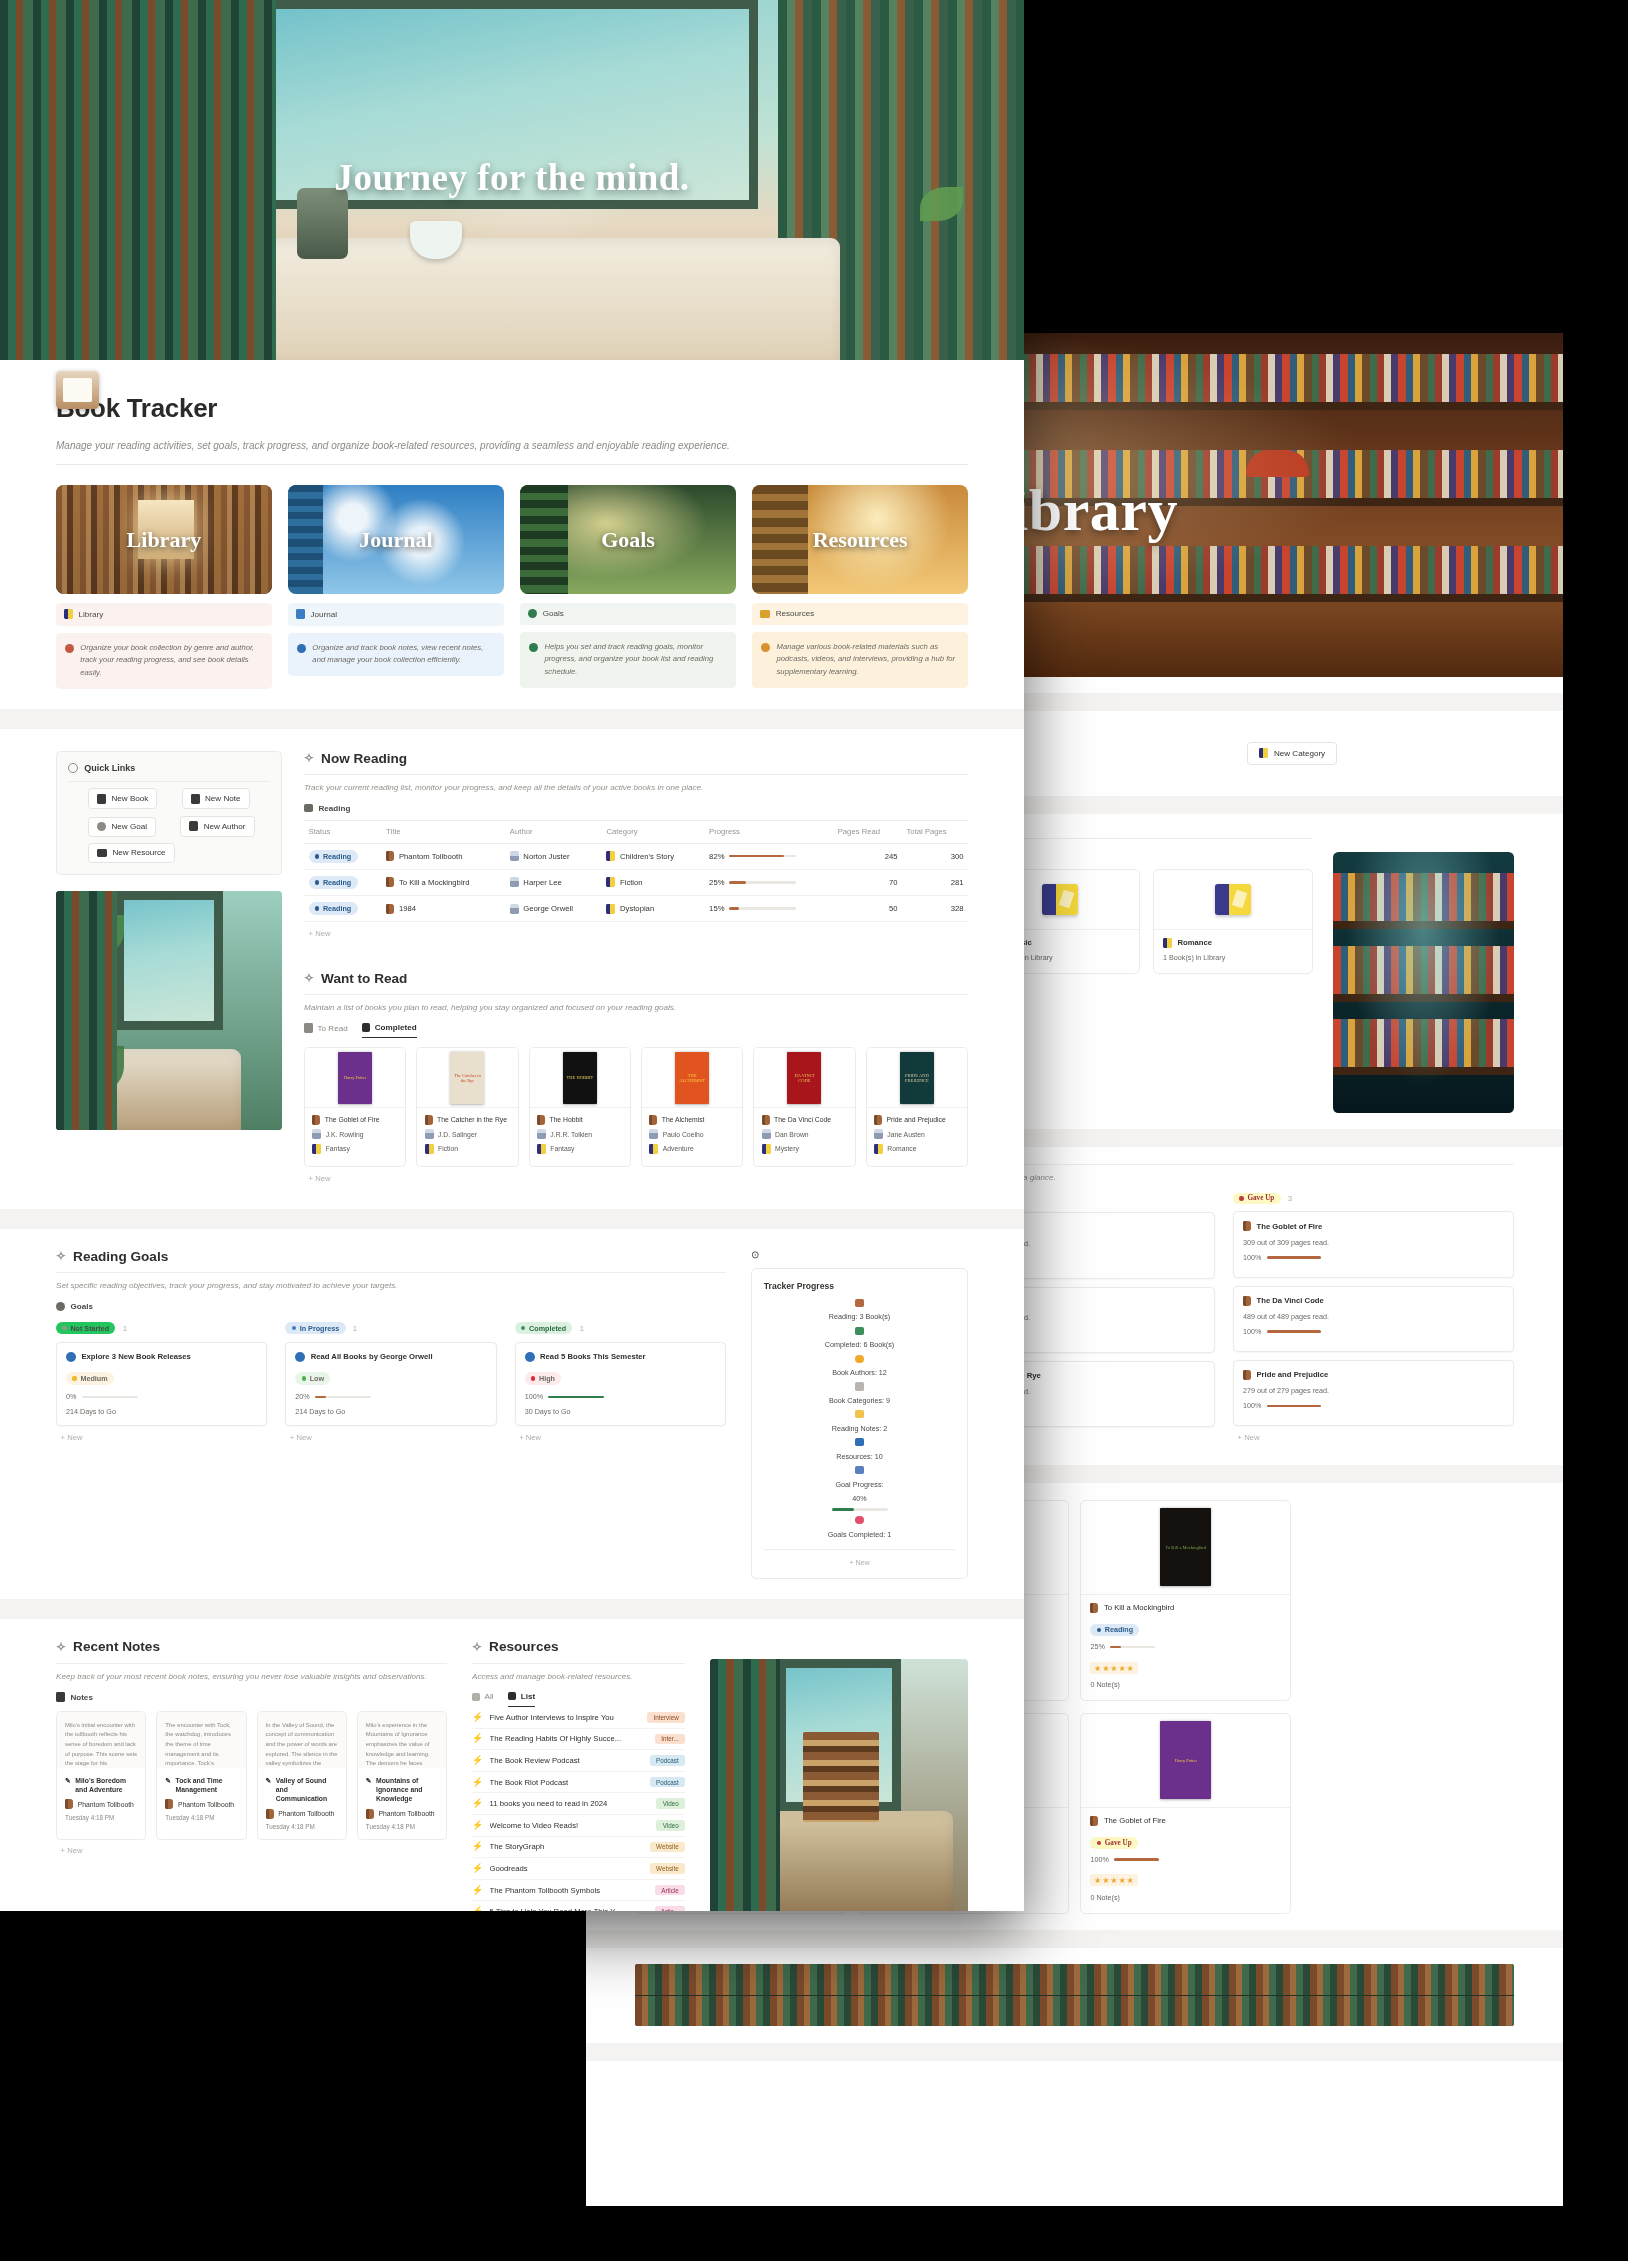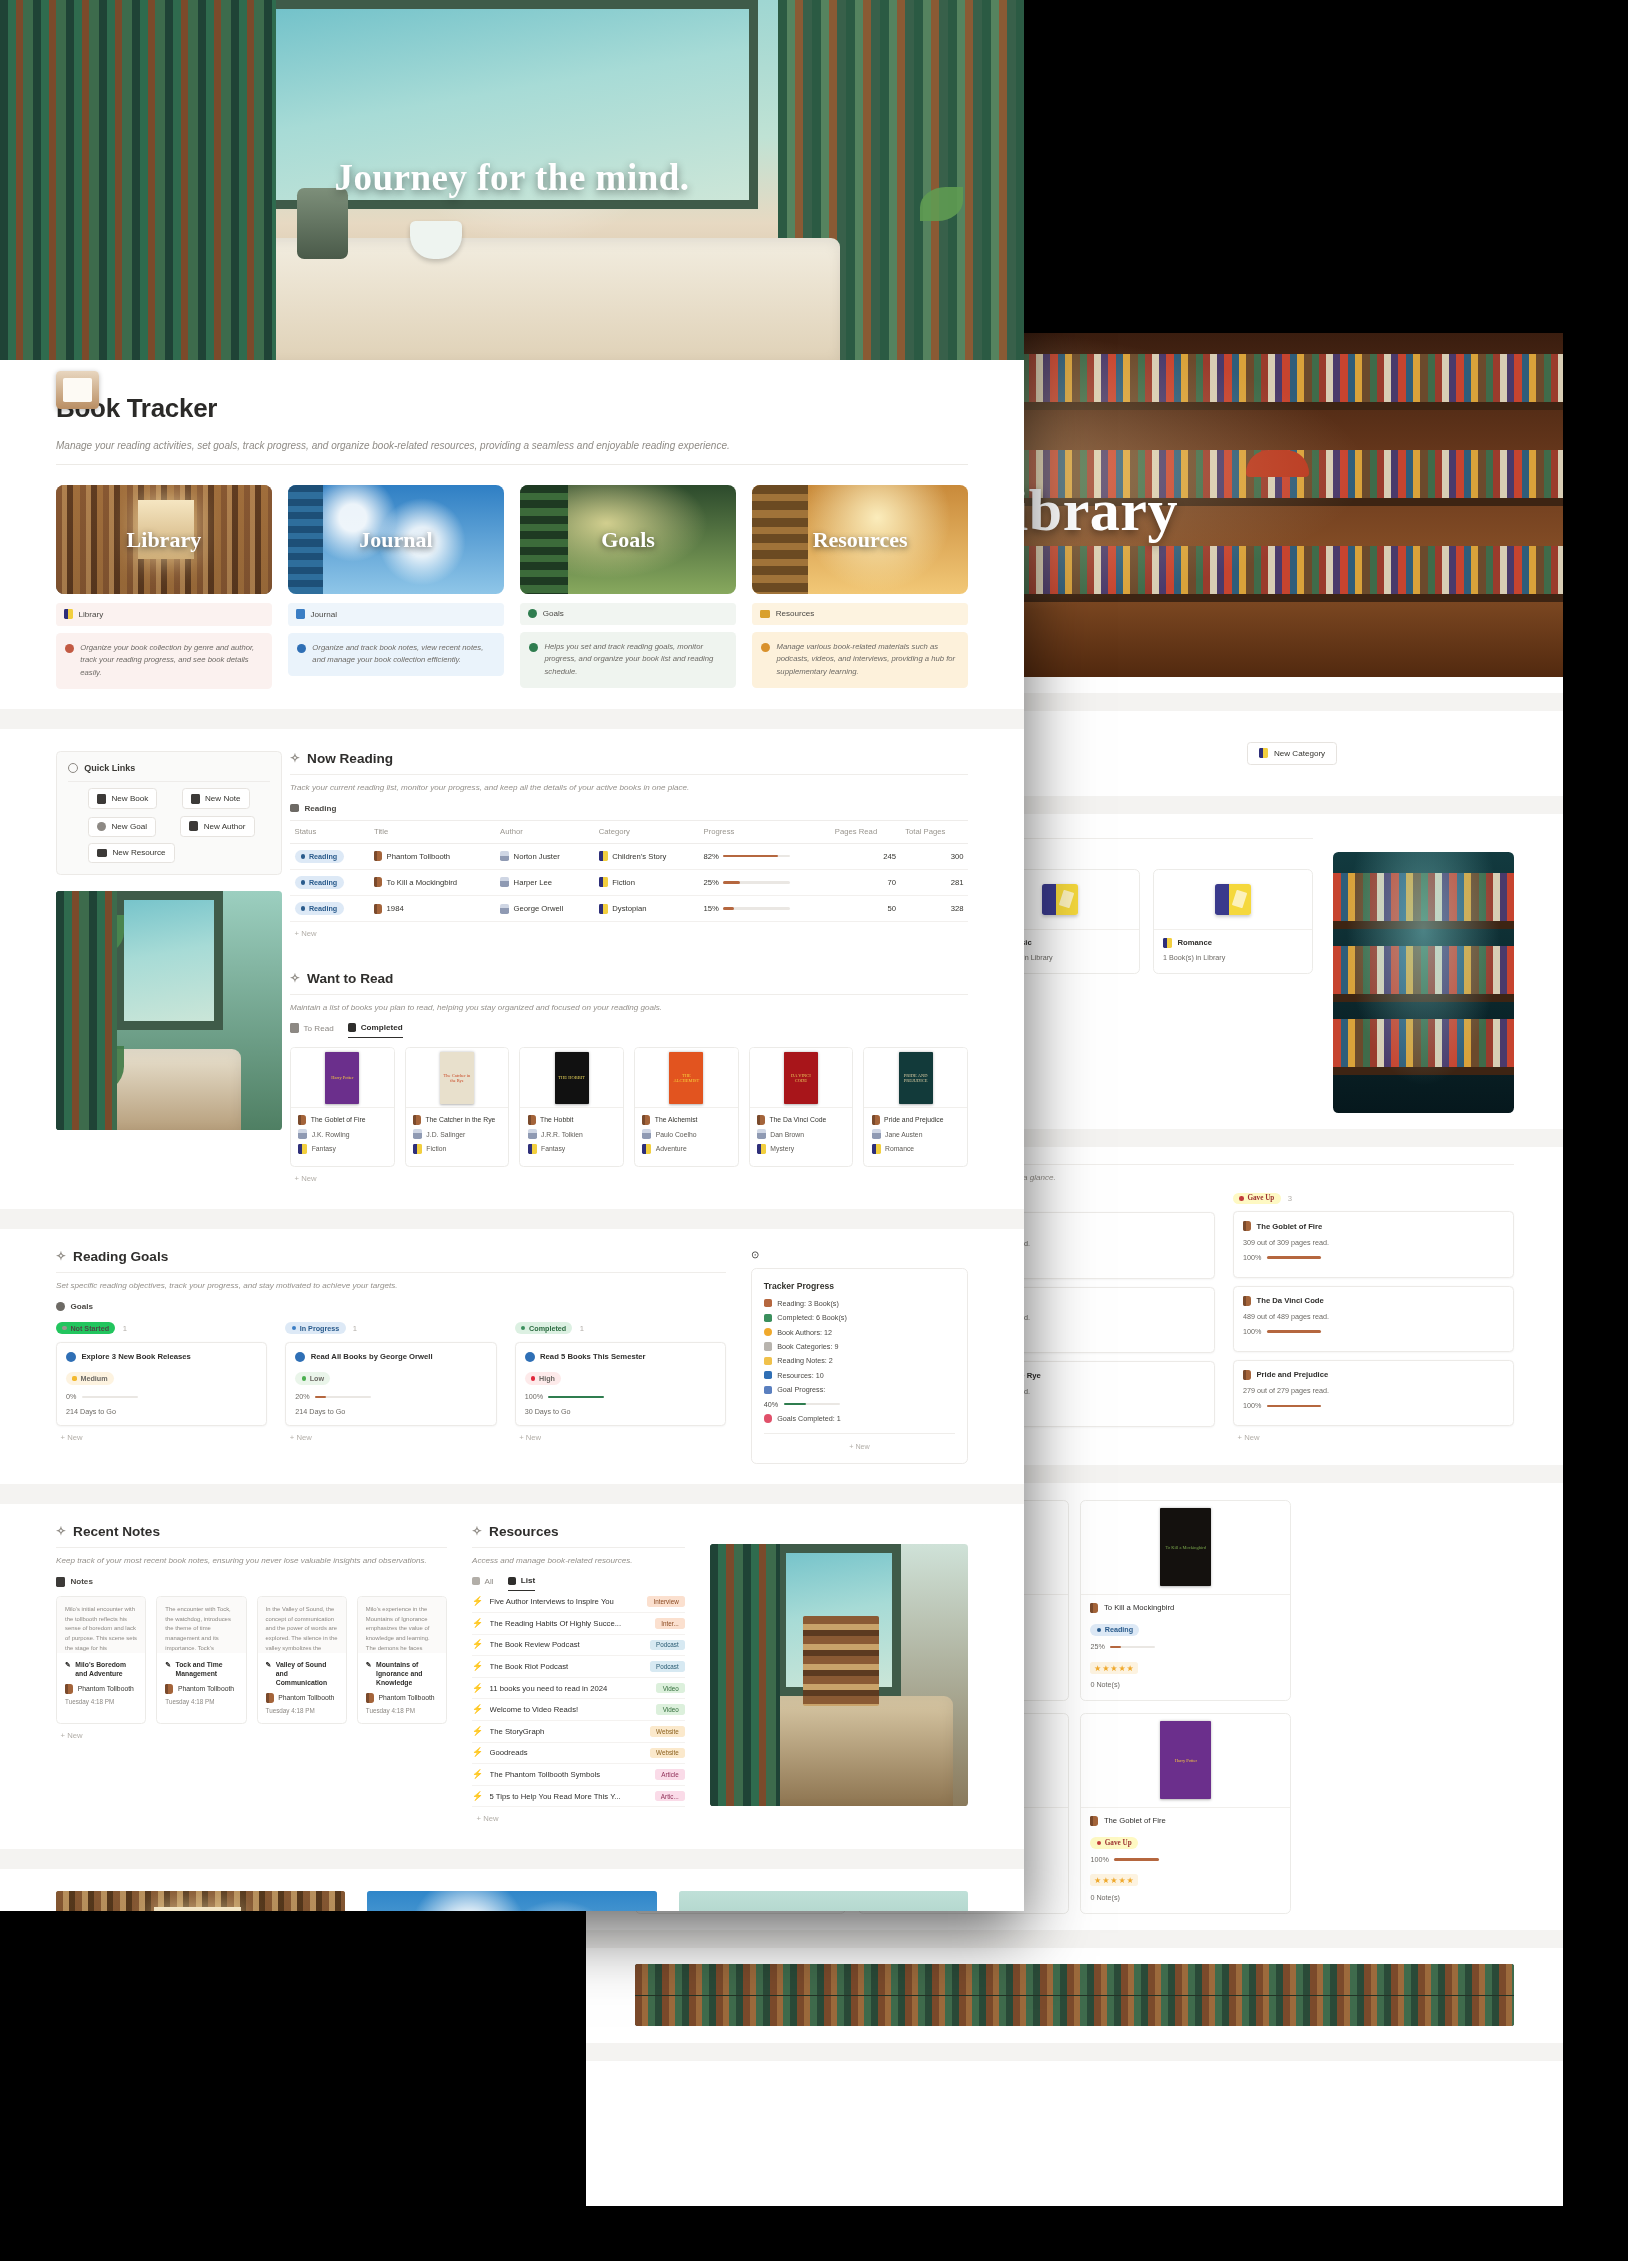--- a/index.html
+++ b/index.html
@@ -190,21 +190,21 @@
     color:#2f2e2c; margin-bottom:6.3px; }
   .kan-card .pr{ margin-bottom:7.2px; }
   .kan-card .pc{ display:flex; align-items:center; gap:5.4px; font-size:7.2px; color:#6d6a65;
     margin-bottom:6.3px; }
   .kan-card .days{ font-size:7.2px; color:#6d6a65; }
 
   
   .tp { border:0.9px solid #eceae7; border-radius:5.4px; background:#fff; padding:11.8px; }
   .tp h4{ font-size:8.6px; color:#35342f; margin-bottom:8.1px; }
   .tp .r{ display:flex; align-items:center; gap:5.4px; font-size:7.2px; color:#4b4945;
-    margin-bottom:5.4px; }
+    margin-bottom:5.4px;flex-direction:column; }
   .tp .sq{ width:8.1px; height:8.1px; border-radius:1.8px; flex:none; }
   .tp-new{ text-align:center; font-size:7.2px; color:#b2aea8; border-top:0.9px solid #efedea;
     margin-top:10px; padding-top:8.1px; }
 
   
   .notes { display:grid; grid-template-columns:repeat(4,1fr); gap:10px; margin-top:9px; }
   .note { border:0.9px solid #ecebe8; border-radius:4.5px; background:#fff; overflow:hidden; }
   .note .body{ font-size:5.9px; color:#8d8984; line-height:1.65; padding:8.1px;
     height:56px; overflow:hidden; background:#fbfaf9; }
   .note .ft{ padding:7.2px 8.1px 9px; }
@@ -753,21 +753,21 @@
             </div>
           <div class="lc-note" style="background:#fdf1db">
             <span class="dot-ico" style="background:#d9912c"></span>
             <span>Manage various book-related materials such as podcasts, videos, and interviews, providing a hub for supplementary learning.</span>
             </div>
         </div>
       </div>
 
       <div class="divider"></div>
 
-      <div style="display:flex; gap:8px; margin-top:22px;">
+      <div style="display:flex; gap:22px; margin-top:22px;">
         <div style="width:226px;">
           <div class="panel">
             <div class="ql-title">
                 <span class="ico" style="width:10px;height:10px;border-radius:50%;border:1.8px solid #8d8984"></span>
               <span>Quick Links</span>
               </div>
             <div class="ql-btn">
                 <span class="ico ico-note"></span>
                 <span>New Book</span>
               </div>

